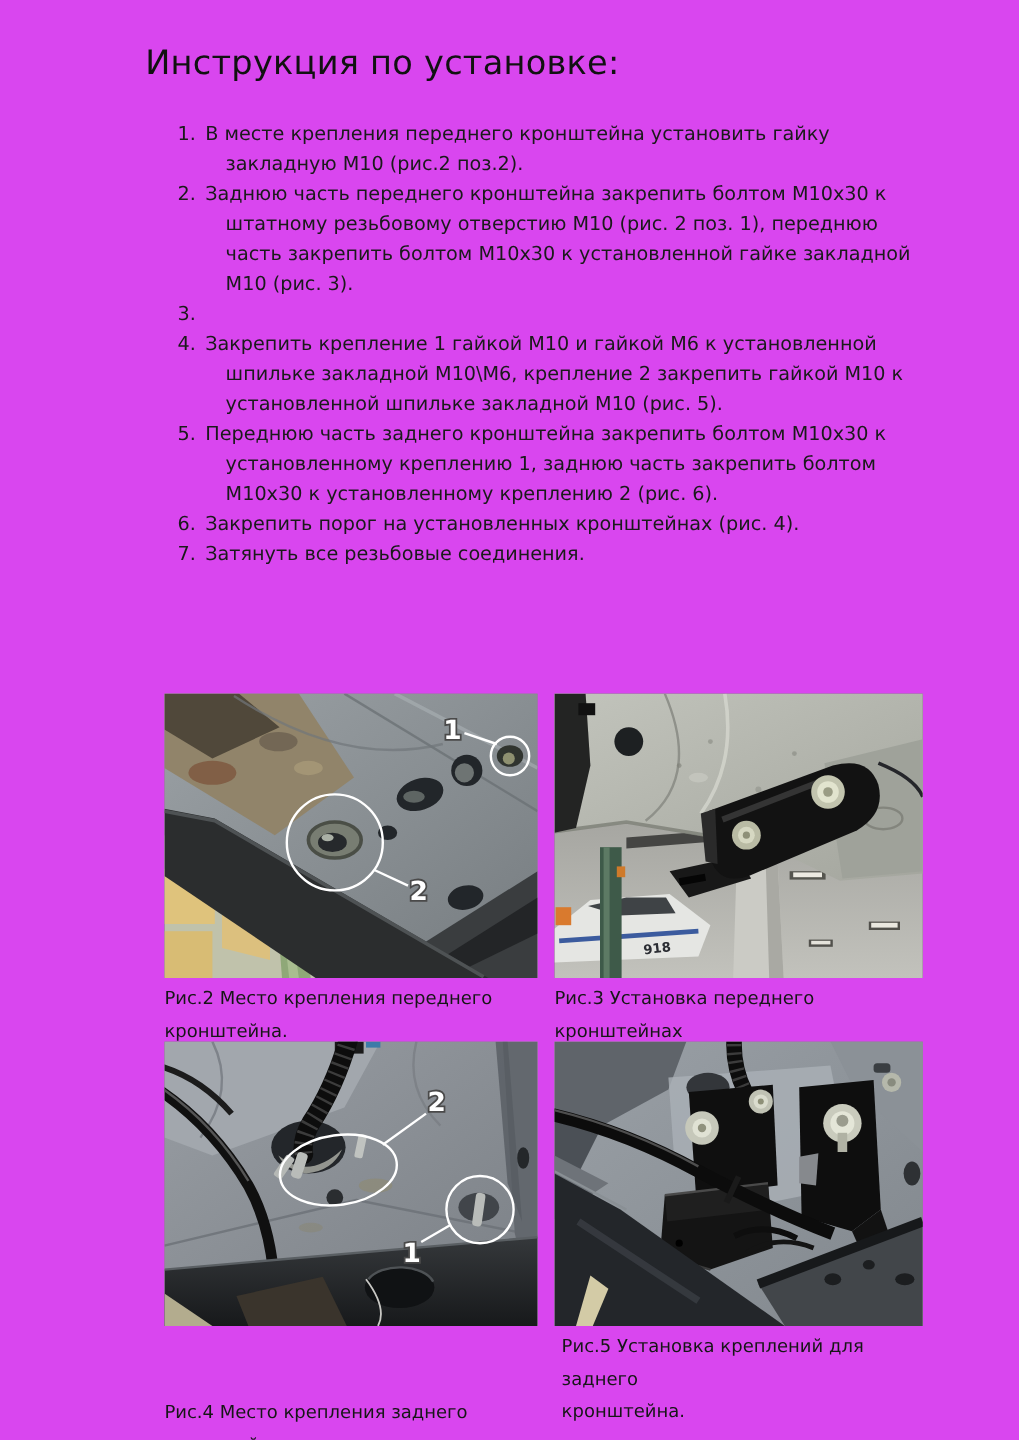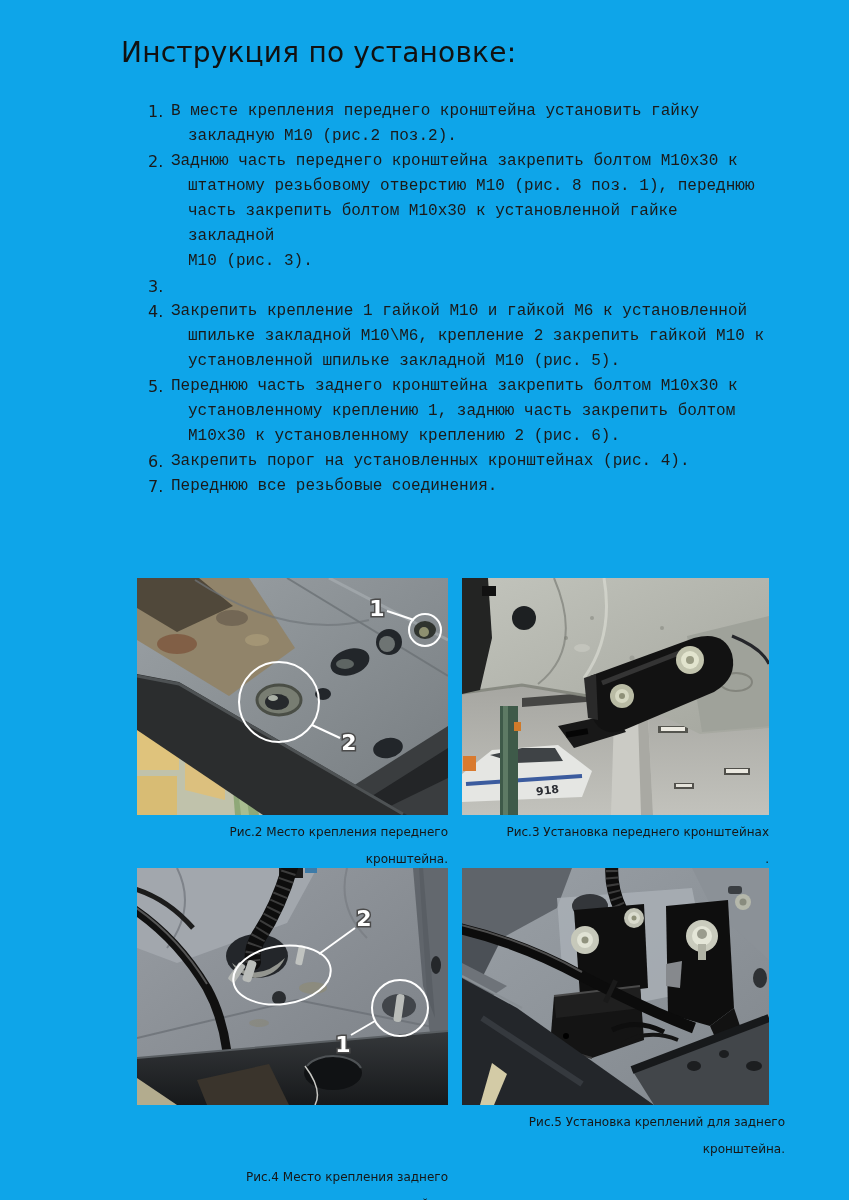--- a/index.html
+++ b/index.html
@@ -1,41 +1,41 @@
 <!DOCTYPE html>
 <html><head>
 <meta charset="utf-8">
 <style>
   html,body{margin:0;padding:0;background:#ffffff;}
   .page{
-    position:relative;width:849px;height:1200px;background:#0ea5e9;
+    position:relative;width:849px;height:1200px;background:#d946ef;
     font-family:"DejaVu Sans","Liberation Sans",sans-serif;color:#1a1a1a;overflow:hidden;
   }
   .title{
     position:absolute;left:121px;top:36px;font-size:28px;font-weight:400;color:#111;
     letter-spacing:0.2px;
   }
   .steps{position:absolute;left:148px;top:99px;width:625px;font-size:16px;line-height:25px;}
   .step{display:flex;align-items:flex-start;}
   .step-num{width:23px;flex:0 0 23px;}
-  .step-text{white-space:pre-line;padding-left:17px;text-indent:-17px;font-family:Liberation Mono, monospace;}
+  .step-text{white-space:pre-line;padding-left:17px;text-indent:-17px;}
   .figure{position:absolute;width:311px;height:237px;overflow:hidden;background:#888;}
   .figure svg{display:block;width:100%;height:100%;}
   #fig2{left:137px;top:578px;}
   #fig3{left:462px;top:578px;width:307px;}
   #fig4{left:137px;top:868px;}
   #fig5{left:462px;top:868px;width:307px;}
   .caption{
-    position:absolute;width:311px;text-align:right;font-size:12px;line-height:27px;
+    position:absolute;width:311px;text-align:left;font-size:15px;line-height:27px;
     white-space:pre-line;color:#161616;
   }
   #cap2{left:137px;top:819px;}
   #cap3{left:462px;top:819px;width:307px;}
   #cap4{left:137px;top:1164px;}
-  #cap5{left:478px;top:1109px;width:307px;}
+  #cap5{left:468px;top:1109px;width:307px;}
   .ann-text{
     font-family:"DejaVu Sans","Liberation Sans",sans-serif;
     font-size:22px;font-weight:bold;fill:#ffffff;stroke:#4a4a4a;stroke-width:3px;
     paint-order:stroke;
   }
   .car-num{font-family:"DejaVu Sans","Liberation Sans",sans-serif;font-size:11px;font-weight:bold;fill:#2b2d33;}
 </style>
 </head>
 <body>
 
@@ -45,21 +45,21 @@
 
   <div class="steps">
     <div class="step">
       <span class="step-num">1.</span>
       <span class="step-text">В месте крепления переднего кронштейна установить гайку
 закладную М10 (рис.2 поз.2).</span>
     </div>
     <div class="step">
       <span class="step-num">2.</span>
       <span class="step-text">Заднюю часть переднего кронштейна закрепить болтом М10х30 к
-штатному резьбовому отверстию М10 (рис. 8 поз. 1), переднюю
+штатному резьбовому отверстию М10 (рис. 2 поз. 1), переднюю
 часть закрепить болтом М10х30 к установленной гайке закладной
 М10 (рис. 3).</span>
     </div>
     <div class="step">
       <span class="step-num">3.</span>
     </div>
     <div class="step">
       <span class="step-num">4.</span>
       <span class="step-text">Закрепить крепление 1 гайкой М10 и гайкой М6 к установленной
 шпильке закладной М10\М6, крепление 2 закрепить гайкой М10 к
@@ -70,21 +70,21 @@
       <span class="step-text">Переднюю часть заднего кронштейна закрепить болтом М10х30 к
 установленному креплению 1, заднюю часть закрепить болтом
 М10х30 к установленному креплению 2 (рис. 6).</span>
     </div>
     <div class="step">
       <span class="step-num">6.</span>
       <span class="step-text">Закрепить порог на установленных кронштейнах (рис. 4).</span>
     </div>
     <div class="step">
       <span class="step-num">7.</span>
-      <span class="step-text">Переднюю все резьбовые соединения.</span>
+      <span class="step-text">Затянуть все резьбовые соединения.</span>
     </div>
   </div>
 
   <div class="figure" id="fig2">
     <svg viewBox="0 0 311 237">
       <defs>
         <linearGradient id="g2panel" x1="0" y1="0" x2="1" y2="1">
           <stop offset="0" stop-color="#9ba1a5"></stop>
             <stop offset="1" stop-color="#767c80"></stop>
         </linearGradient>

